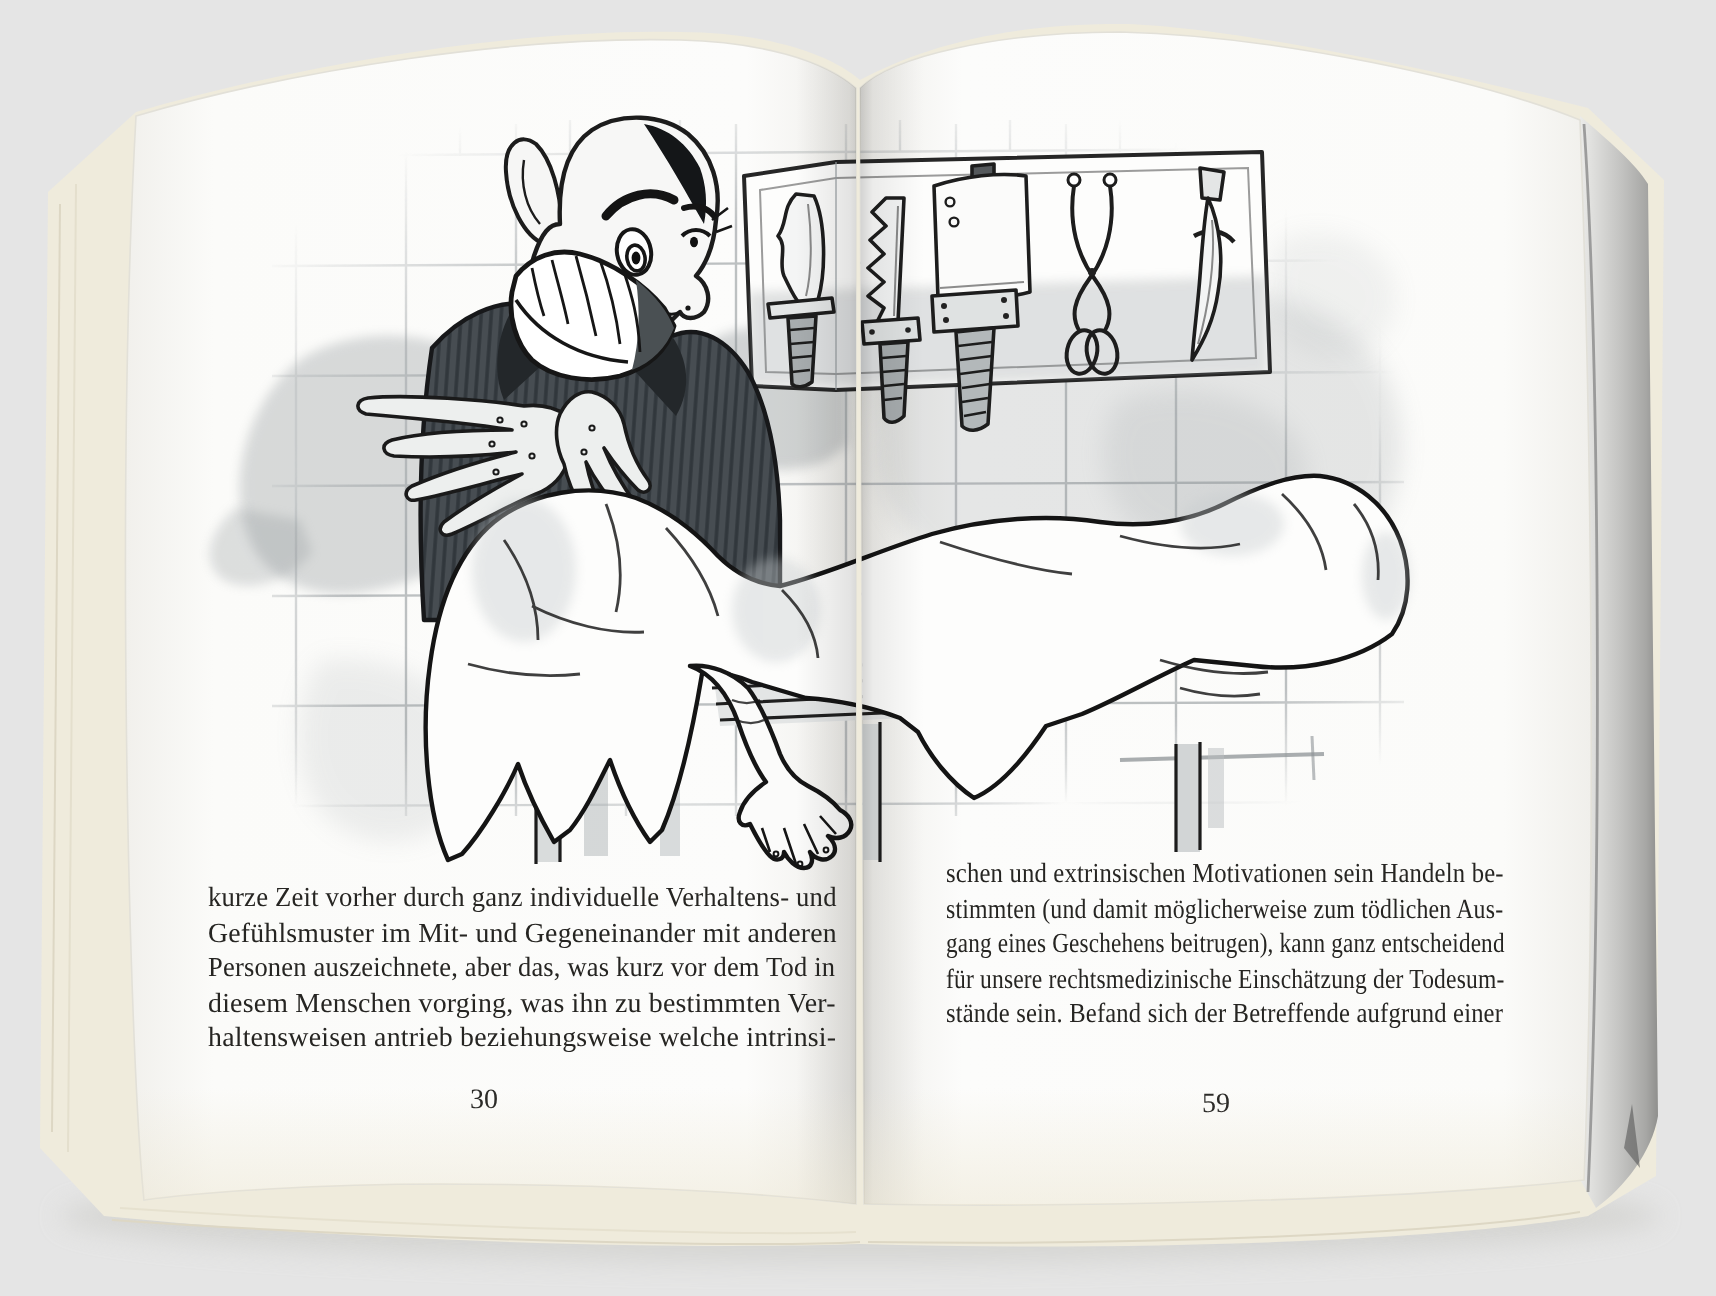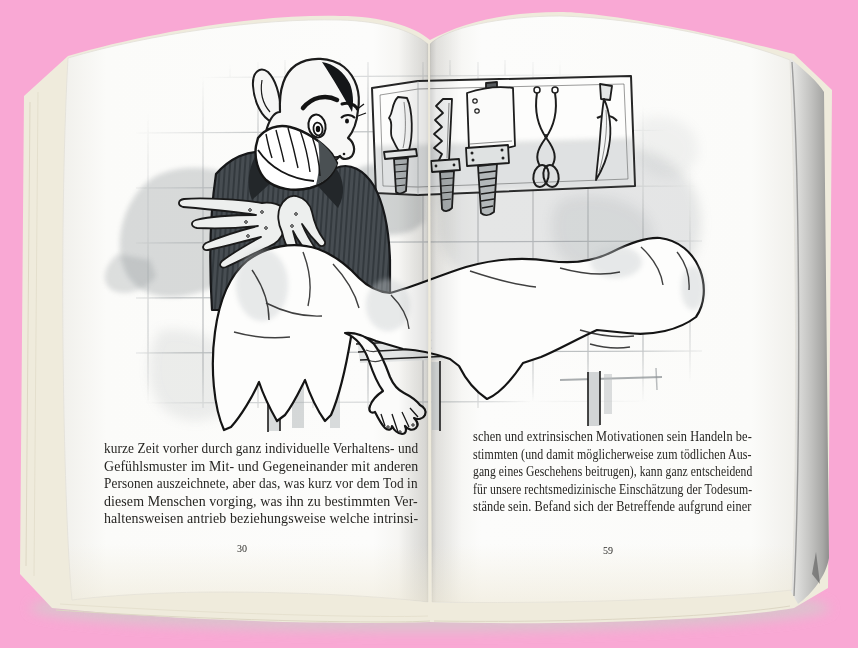--- a/index.html
+++ b/index.html
@@ -1,22 +1,22 @@
 <!DOCTYPE html>
 <html><head>
 <meta charset="utf-8">
 <style>
   html,body{margin:0;padding:0;background:#ffffff;}
-  .stage{position:relative;width:858px;height:648px;background:#f9a8d4;overflow:hidden;
+  .stage{position:relative;width:858px;height:648px;background:#e5e5e5;overflow:hidden;
          font-family:"Liberation Serif", serif;}
   .stage svg{position:absolute;left:0;top:0;}
   .textblock{position:absolute;color:#262522;}
   .fit-line{white-space:nowrap;transform-origin:0 50%;height:17.5px;line-height:17.5px;
             font-size:13.8px;letter-spacing:0.1px;}
-  .pagenum{position:absolute;width:34px;text-align:center;font-size:10px;color:#2c2b28;}
+  .pagenum{position:absolute;width:34px;text-align:center;font-size:14px;color:#2c2b28;}
 </style>
 </head>
 <body>
 
 <div class="stage">
 
 <svg width="858" height="648" viewBox="0 0 858 648">
   <defs>
     <filter id="blur6" x="-30%" y="-30%" width="160%" height="160%">
           <feGaussianBlur stdDeviation="6"></feGaussianBlur>

